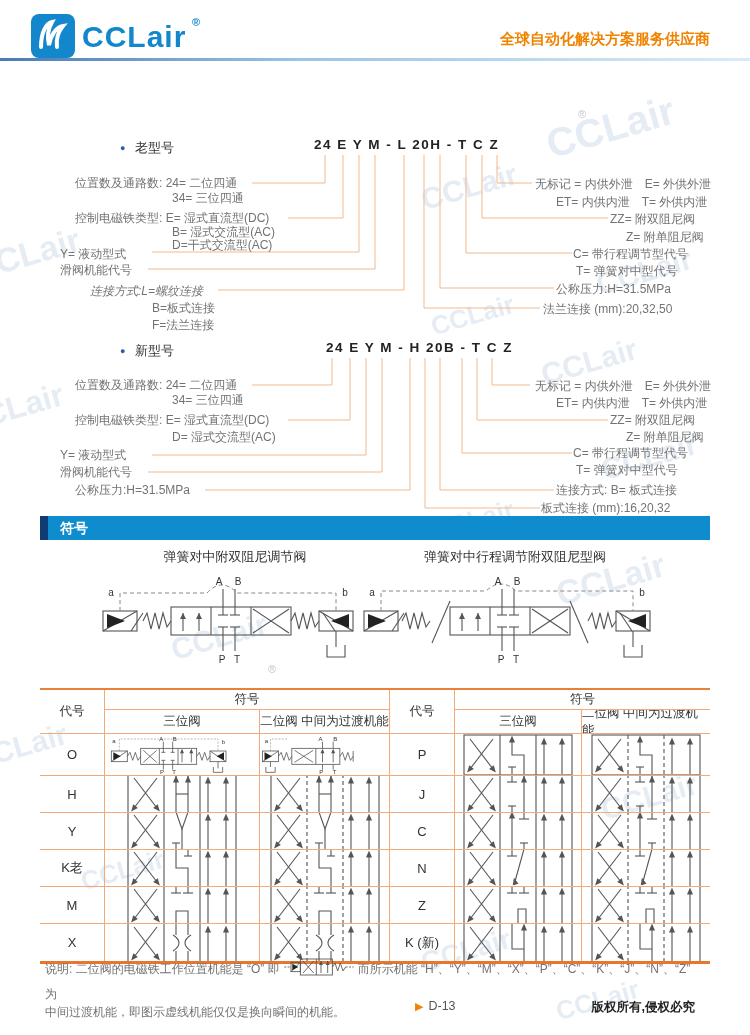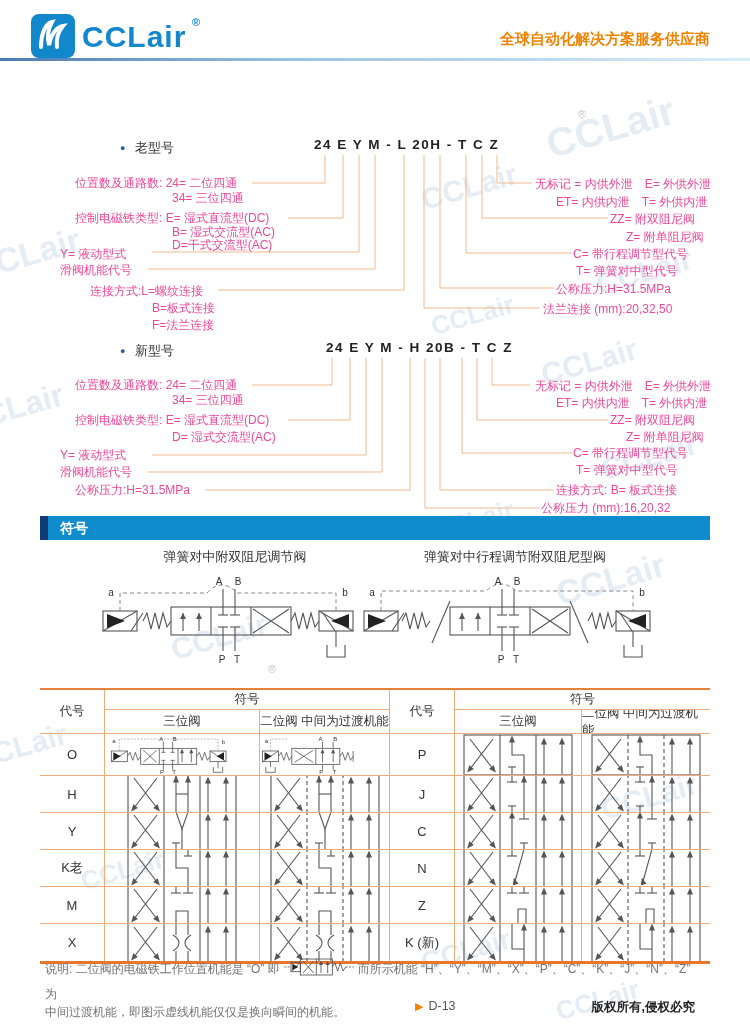--- a/index.html
+++ b/index.html
@@ -11,21 +11,21 @@
   .brand-reg{position:absolute;left:192px;top:16px;font-size:11px;color:#1287cc;font-weight:bold;}
   .tagline{position:absolute;right:40px;top:30px;font-size:15px;font-weight:bold;color:#f08300;}
   .hdr-line{position:absolute;left:0;top:58px;width:750px;height:3px;background:linear-gradient(90deg,#4a7ab5,#9cc4e4 40%,#d8ecf8);}
   
   .bar{position:absolute;left:40px;width:670px;height:24px;background:#0f8ccd;border-left:8px solid #113b73;color:#fff;font-size:14px;font-weight:bold;line-height:24px;padding-left:12px;box-sizing:border-box;}
   
   .blk{position:absolute;left:0;width:750px;}
   .bullet{position:absolute;font-size:9px;color:#2a5da8;}
   .mlabel{position:absolute;font-size:13px;color:#333;}
   .mcode{position:absolute;font-size:13.5px;color:#222;letter-spacing:1.5px;font-weight:bold;}
-  .lbl{position:absolute;font-size:12px;color:#ec4899;white-space:pre;}
+  .lbl{position:absolute;font-size:12px;color:#737373;white-space:pre;}
   .leader{position:absolute;left:0;top:0;}
   
   .figtitle{position:absolute;font-size:13px;color:#333;text-align:center;}
   .fig{position:absolute;}
   
   .spool-grid{position:absolute;left:40px;top:688px;width:670px;display:grid;
     grid-template-columns:65px 155px 130px 65px 127px 128px;
     grid-template-rows:20px 24px 42px 37px 37px 37px 37px 37px;
     border-top:2px solid #e8803c;border-bottom:3px solid #e8762c;box-sizing:border-box;}
   .cell{border-right:1px solid #f2aa78;border-bottom:1px solid #f2aa78;display:flex;align-items:center;justify-content:center;font-size:13px;color:#333;overflow:hidden;}
@@ -99,21 +99,21 @@
     <span class="bullet" style="left:120px;top:11px;">●</span>
     <div class="mlabel" style="left:135px;top:7px;">老型号</div>
     <div class="mcode" style="left:314px;top:5px;">24 E Y M - L 20H - T C Z</div>
     <div class="lbl" style="left:75px;top:43px;">位置数及通路数: 24= 二位四通</div>
     <div class="lbl" style="left:172px;top:58px;">34= 三位四通</div>
     <div class="lbl" style="left:75px;top:78px;">控制电磁铁类型: E= 湿式直流型(DC)</div>
     <div class="lbl" style="left:172px;top:92px;">B= 湿式交流型(AC)</div>
     <div class="lbl" style="left:172px;top:105px;">D=干式交流型(AC)</div>
     <div class="lbl" style="left:60px;top:114px;">Y= 液动型式</div>
     <div class="lbl" style="left:60px;top:130px;">滑阀机能代号</div>
-    <div class="lbl" style="left:90px;top:151px;">连接方式:L=螺纹连接</div>
+    <div class="lbl" style="left:90px;top:151px;font-style:italic;">连接方式:L=螺纹连接</div>
     <div class="lbl" style="left:152px;top:168px;">B=板式连接</div>
     <div class="lbl" style="left:152px;top:185px;">F=法兰连接</div>
     <div class="lbl" style="left:535px;top:44px;">无标记 = 内供外泄　E= 外供外泄</div>
     <div class="lbl" style="left:556px;top:62px;">ET= 内供内泄　T= 外供内泄</div>
     <div class="lbl" style="left:610px;top:79px;">ZZ= 附双阻尼阀</div>
     <div class="lbl" style="left:626px;top:97px;">Z= 附单阻尼阀</div>
     <div class="lbl" style="left:573px;top:114px;">C= 带行程调节型代号</div>
     <div class="lbl" style="left:576px;top:131px;">T= 弹簧对中型代号</div>
     <div class="lbl" style="left:556px;top:149px;">公称压力:H=31.5MPa</div>
     <div class="lbl" style="left:543px;top:169px;">法兰连接 (mm):20,32,50</div>
@@ -144,21 +144,21 @@
     <div class="lbl" style="left:60px;top:109px;">Y= 液动型式</div>
     <div class="lbl" style="left:60px;top:126px;">滑阀机能代号</div>
     <div class="lbl" style="left:75px;top:144px;">公称压力:H=31.5MPa</div>
     <div class="lbl" style="left:535px;top:40px;">无标记 = 内供外泄　E= 外供外泄</div>
     <div class="lbl" style="left:556px;top:57px;">ET= 内供内泄　T= 外供内泄</div>
     <div class="lbl" style="left:610px;top:74px;">ZZ= 附双阻尼阀</div>
     <div class="lbl" style="left:626px;top:91px;">Z= 附单阻尼阀</div>
     <div class="lbl" style="left:573px;top:107px;">C= 带行程调节型代号</div>
     <div class="lbl" style="left:576px;top:124px;">T= 弹簧对中型代号</div>
     <div class="lbl" style="left:556px;top:144px;">连接方式: B= 板式连接</div>
-    <div class="lbl" style="left:541px;top:162px;">公称压力 (mm):16,20,32</div>
+    <div class="lbl" style="left:541px;top:162px;">板式连接 (mm):16,20,32</div>
   </div>
 
   <div class="bar" style="top:516px;"><span>符号</span></div>
 
   <div class="figtitle" style="left:95px;top:548px;width:280px;">弹簧对中附双阻尼调节阀</div>
   <div class="figtitle" style="left:355px;top:548px;width:320px;">弹簧对中行程调节附双阻尼型阀</div>
 
   <div class="fig" style="left:95px;top:563px;">
     <svg width="280" height="105" viewBox="0 0 280 105">
       <g fill="none" stroke="#555" stroke-width="1.1">

